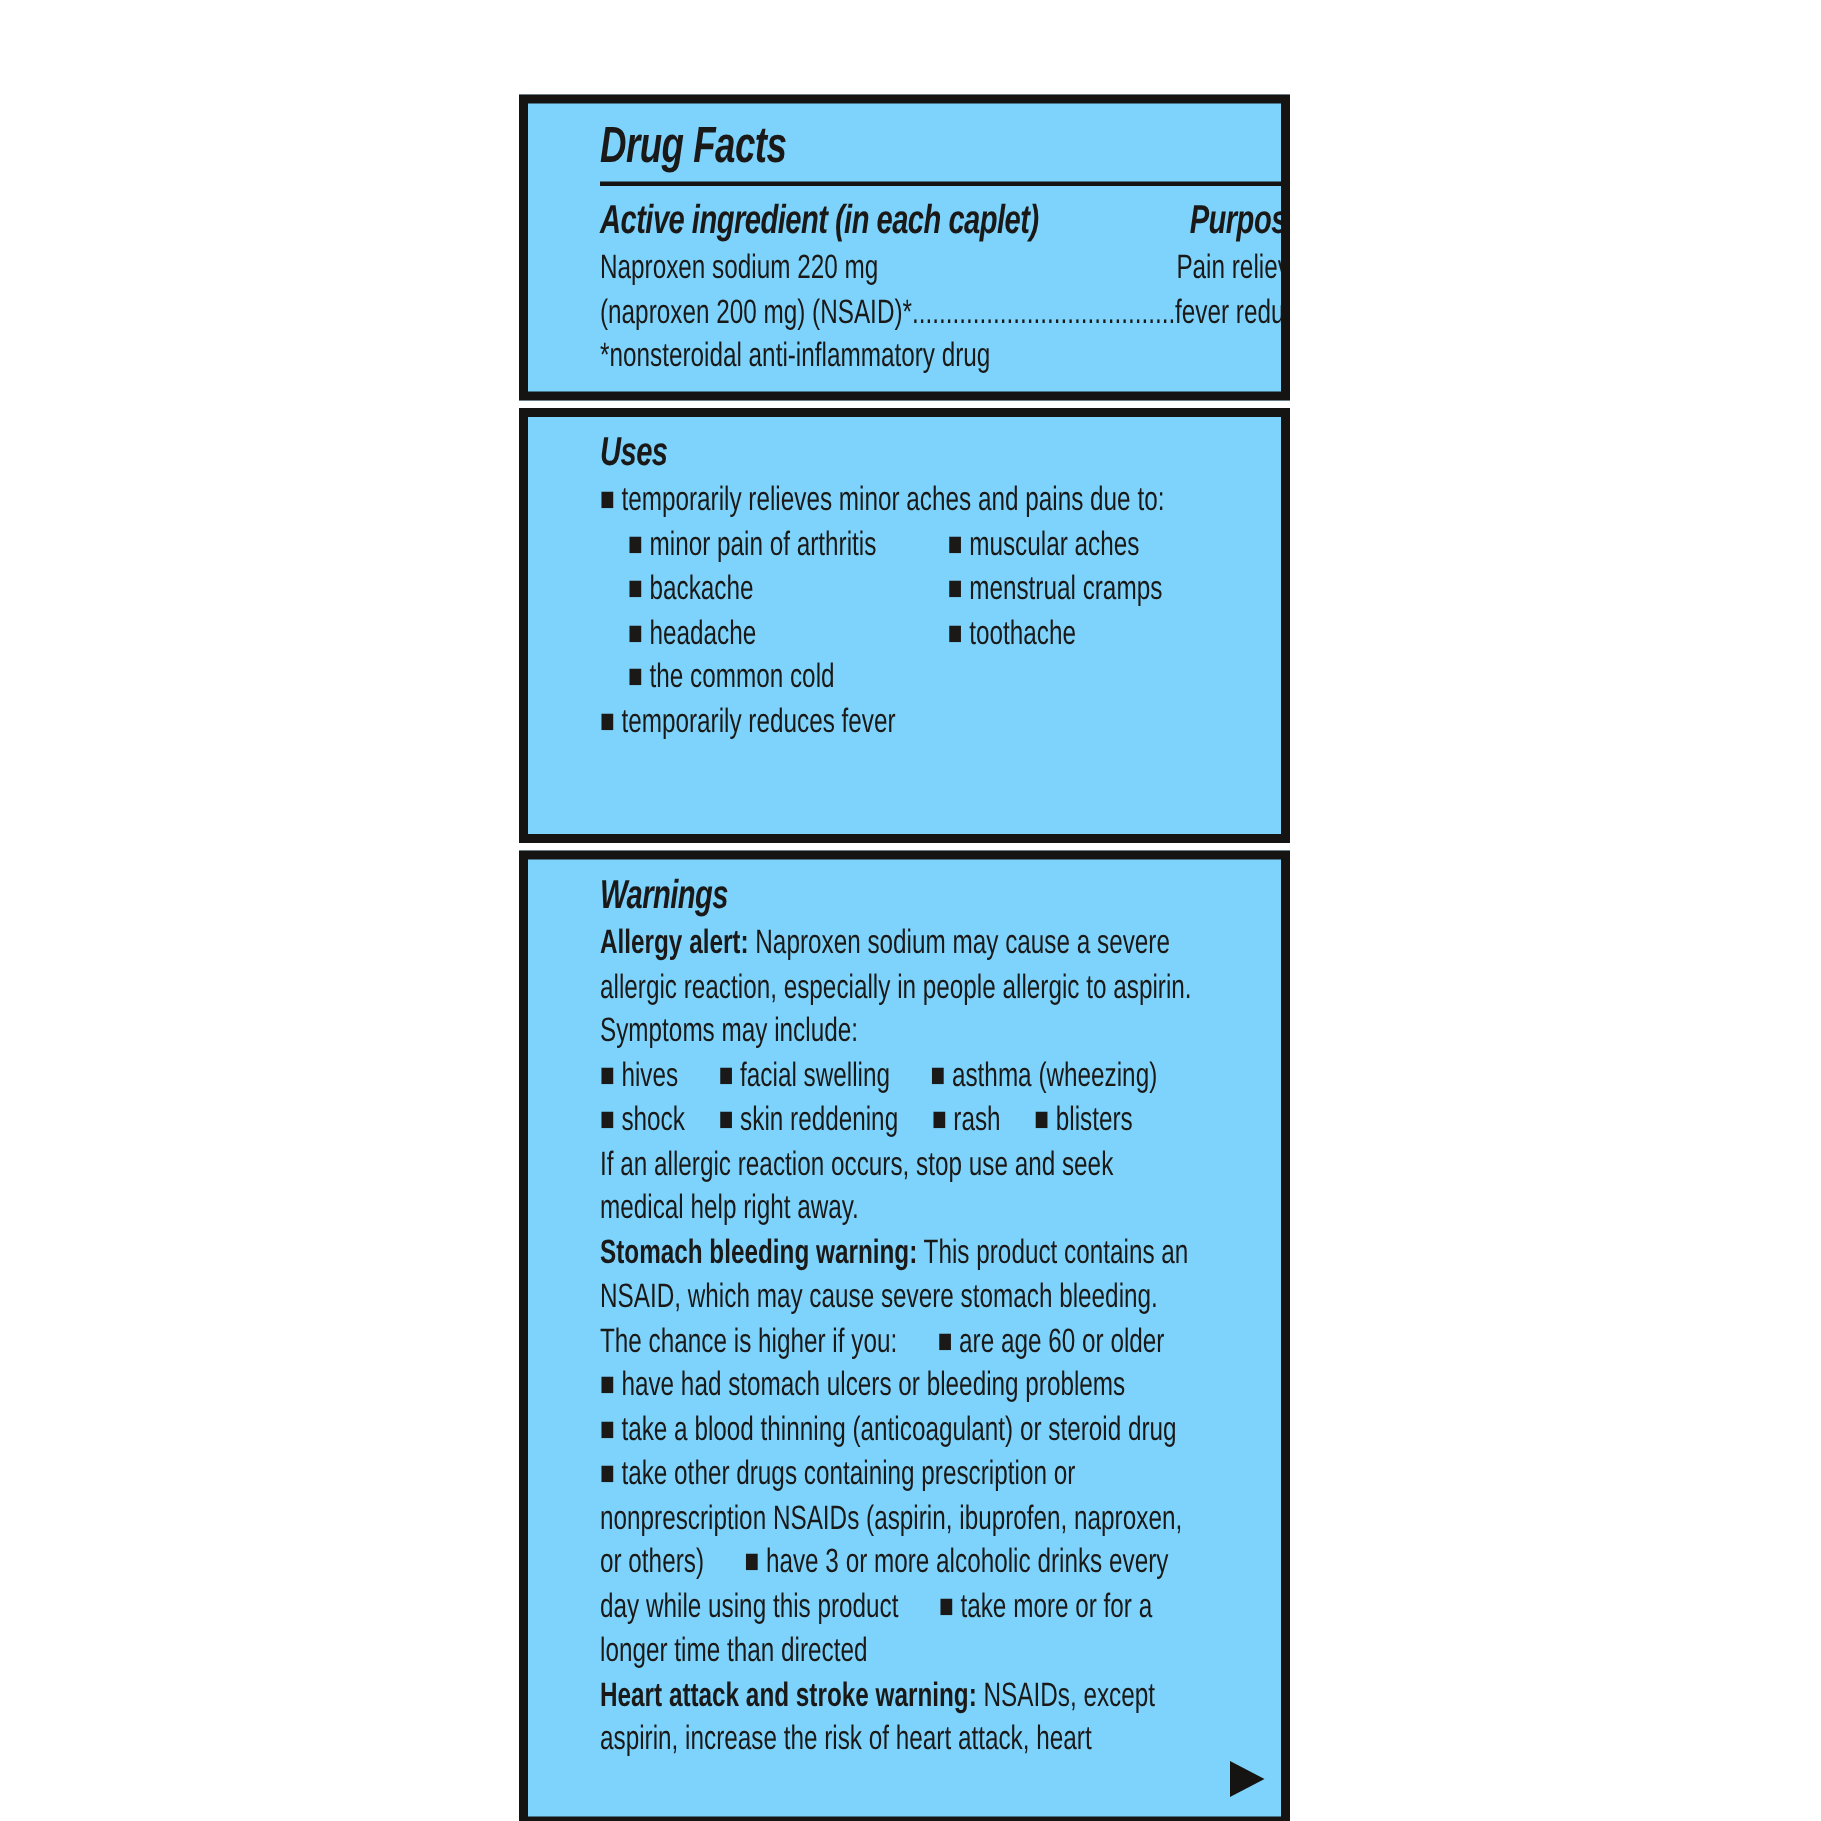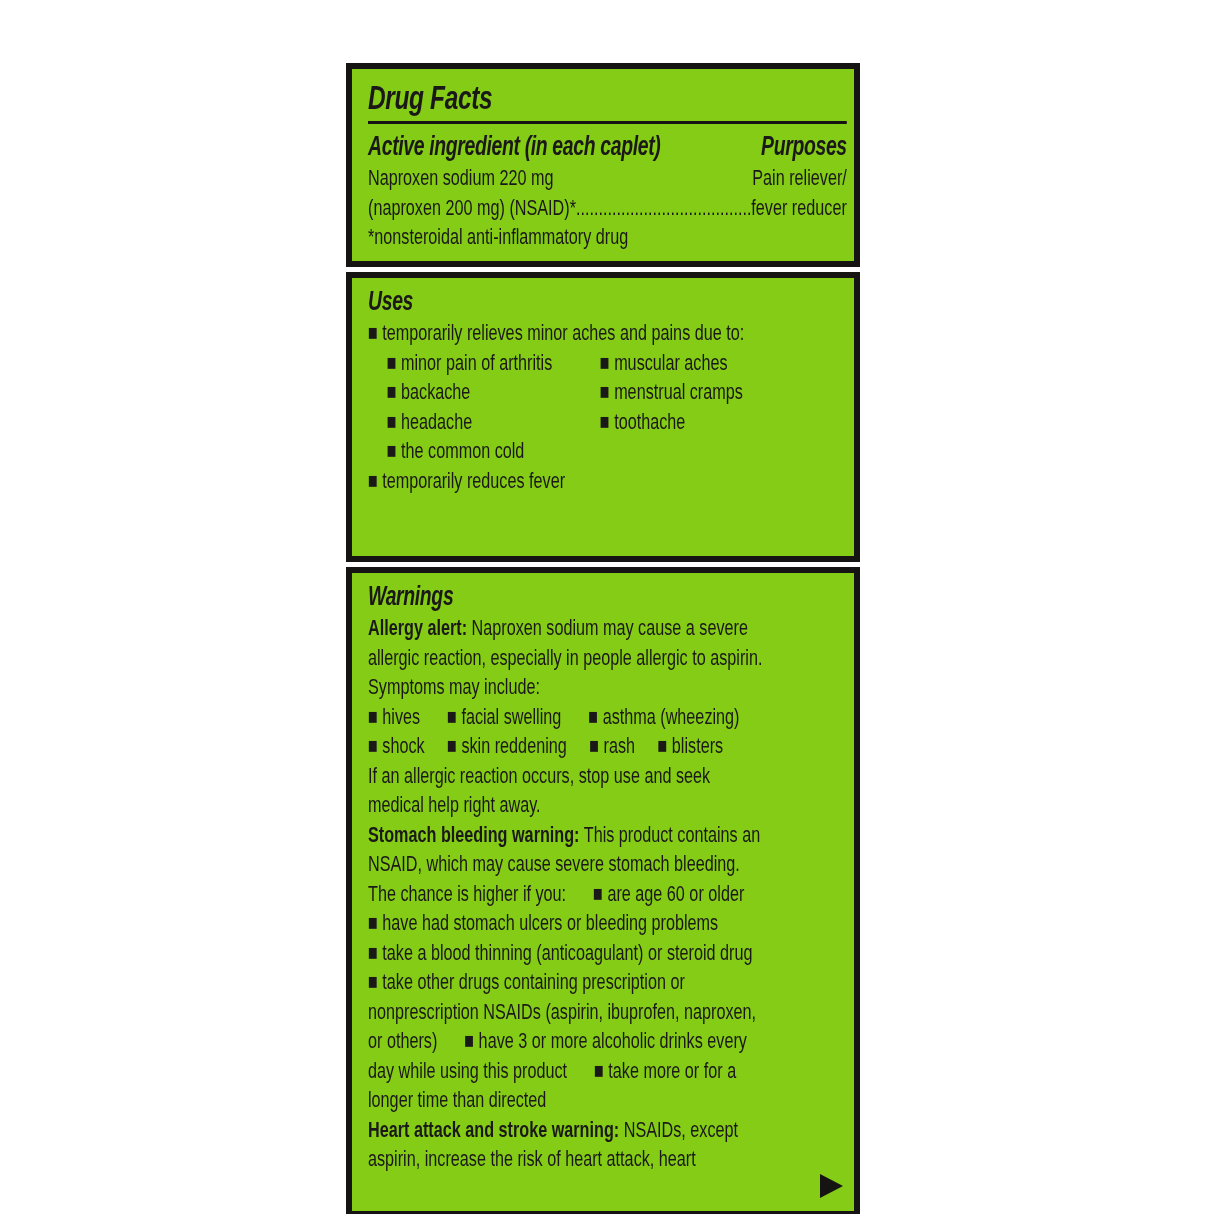--- a/index.html
+++ b/index.html
@@ -13,24 +13,25 @@
   }
   .label {
     position: absolute;
     left: 346px;
     top: 63px;
     width: 514px;
   }
   .box {
     box-sizing: border-box;
     border: 6px solid #161412;
-    background: #84cc16;
+    background: #7dd3fc;
     margin-bottom: 5px;
     position: relative;
     overflow: hidden;
+    padding-left: 32px;
   }
   .box1 { height: 204px; }
   .box2 { height: 290px; }
   .box3 { height: 650px; margin-bottom: 0; }
   .pad { padding: 8px 7px 6px 16px; }
   
   .scale {
     width: 665px;
     transform: scaleX(0.72);
     transform-origin: 0 0;

